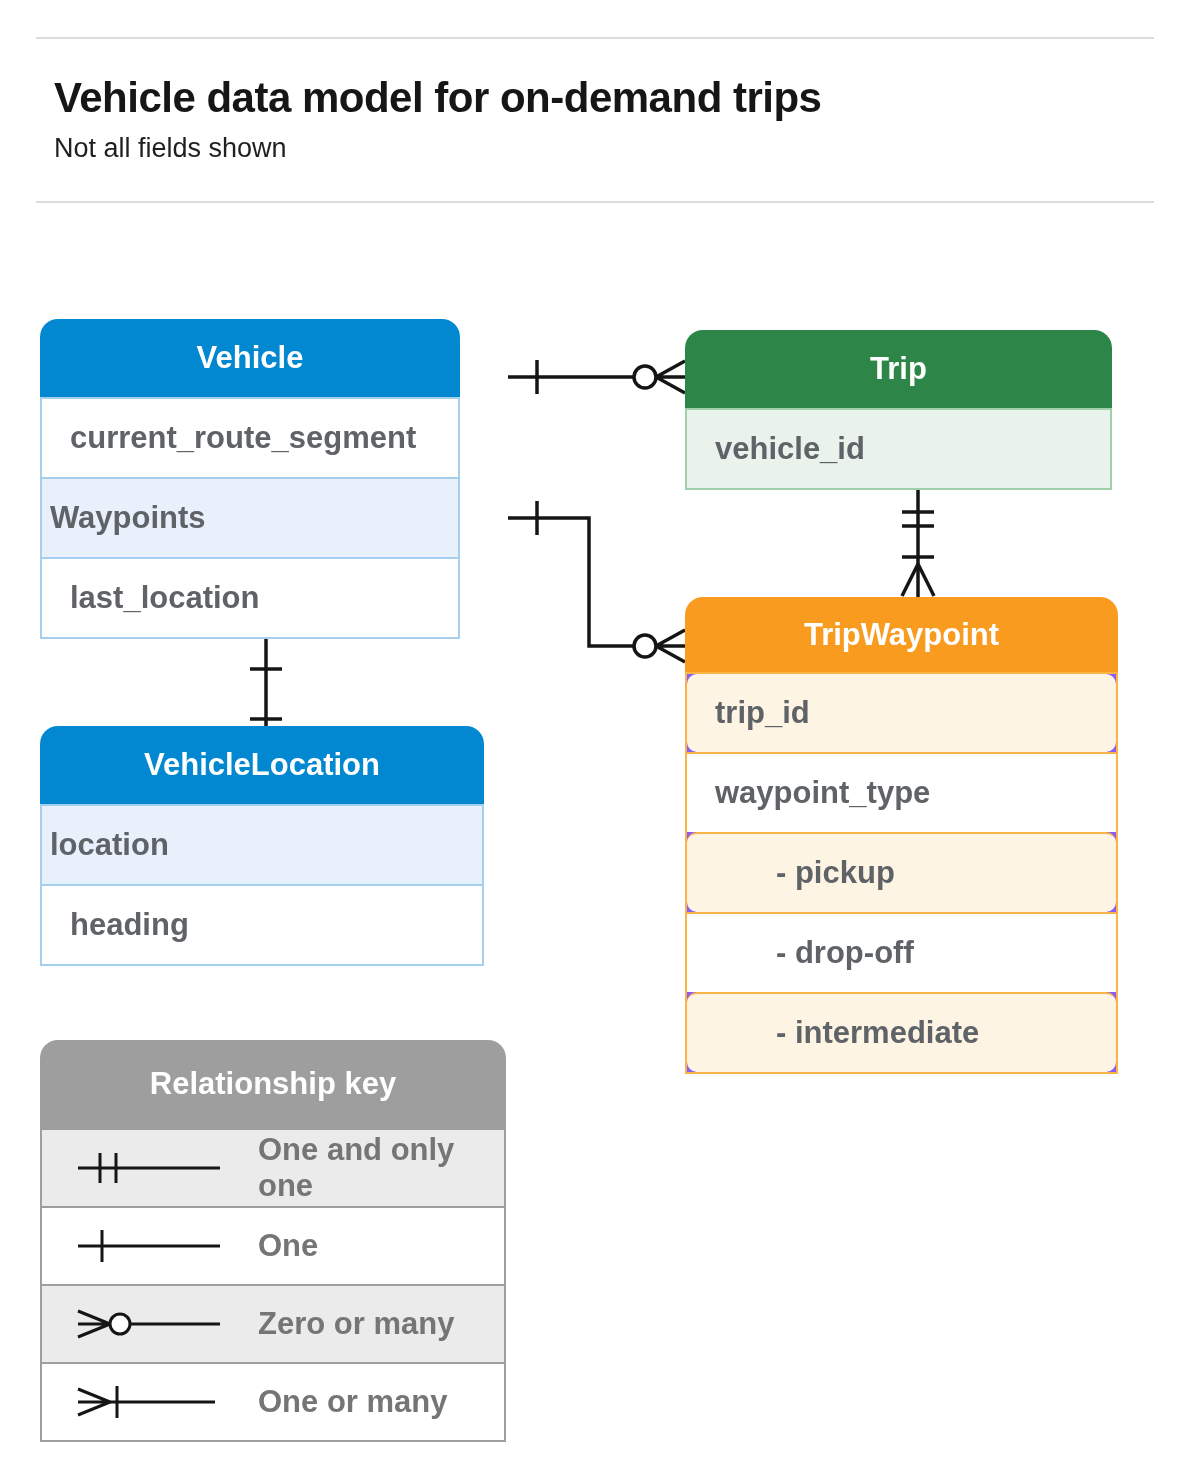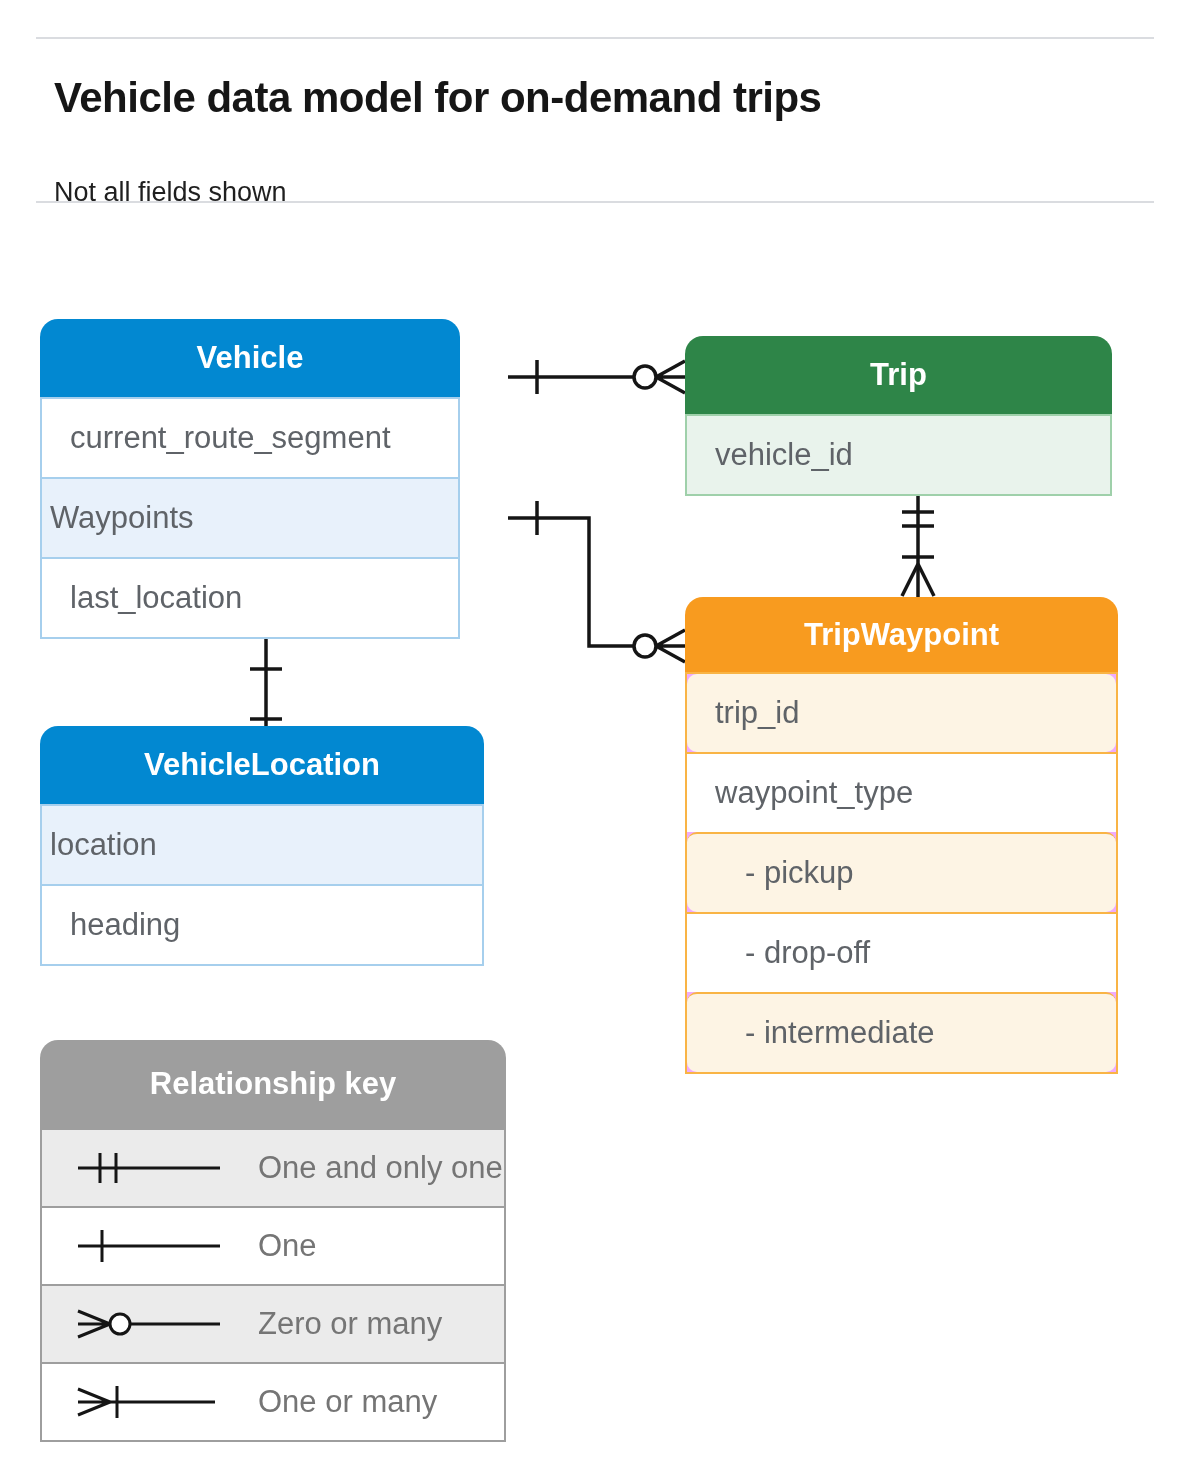--- a/index.html
+++ b/index.html
@@ -3,30 +3,30 @@
 <meta charset="utf-8">
 <style>
   html,body { margin:0; padding:0; background:#ffffff; font-family:"Liberation Sans", sans-serif; }
   .canvas { position:relative; width:1190px; height:1480px; background:#ffffff; overflow:hidden; }
 
   .rule { position:absolute; left:36px; width:1118px; height:2px; background:#dadce0; }
   .rule.top { top:37px; }
   .rule.bottom { top:201px; }
 
   .page-title { position:absolute; left:54px; top:74px; font-size:42px; font-weight:700; color:#161616; letter-spacing:-0.5px; }
-  .page-subtitle { position:absolute; left:54px; top:133px; font-size:27px; font-weight:400; color:#1f1f1f;margin-top:44px; }
+  .page-subtitle { position:absolute; left:54px; top:133px; font-size:27px; font-weight:400; color:#1f1f1f; }
 
   .entity { position:absolute; }
   .entity-header { border-radius:18px 18px 0 0; color:#ffffff; font-weight:700; font-size:31px;
                    display:flex; align-items:center; justify-content:center; }
-  .entity-body { border:2px solid; background:#f0abfc; }
+  .entity-body { border:2px solid; background:#8b5cf6;font-weight:bold; }
   .erow { height:78px; display:flex; align-items:center; padding-left:28px;
           font-size:31px; color:#5f6368; background:#ffffff; }
   .erow + .erow { border-top:2px solid; border-top-color:inherit; }
-  .erow.indent { padding-left:58px; }
+  .erow.indent { padding-left:89px; }
 
   
   .blue .entity-header { background:#0288d1; height:78px; }
   .blue .entity-body { border-color:#a6cfed; }
   .blue .erow { border-top-color:#a6cfed; }
   .blue .erow.hl { background:#e8f1fb;padding-left:8px; }
 
   
   .green .entity-header { background:#2e8548; height:78px; }
   .green .entity-body { border-color:#9fd0aa; }
@@ -96,21 +96,21 @@
 
   <div class="entity blue" style="left:40px; top:319px; width:420px;">
     <div class="entity-header">Vehicle</div>
     <div class="entity-body">
       <div class="erow">current_route_segment</div>
       <div class="erow hl">Waypoints</div>
       <div class="erow">last_location</div>
     </div>
   </div>
 
-  <div class="entity green" style="left:685px; top:330px; width:427px;margin-top:6px;">
+  <div class="entity green" style="left:685px; top:330px; width:427px;">
     <div class="entity-header">Trip</div>
     <div class="entity-body">
       <div class="erow hl">vehicle_id</div>
     </div>
   </div>
 
   <div class="entity orange" style="left:685px; top:597px; width:433px;">
     <div class="entity-header">TripWaypoint</div>
     <div class="entity-body">
       <div class="erow hl">trip_id</div>

